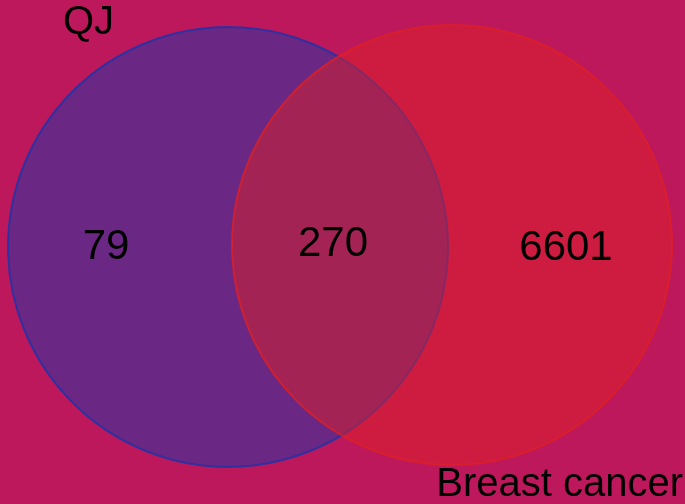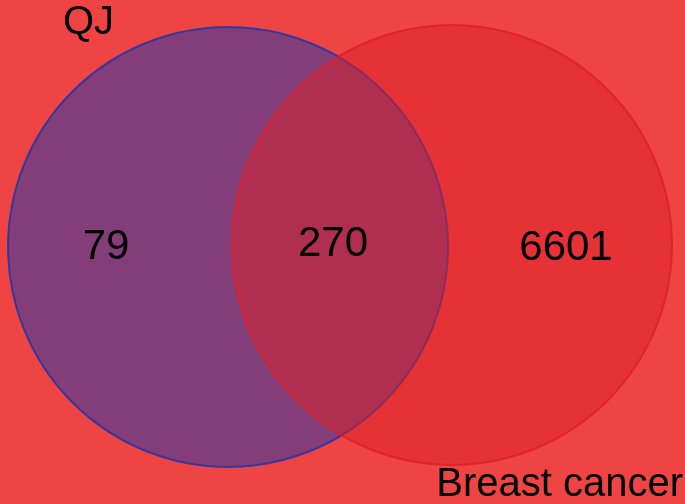--- a/index.html
+++ b/index.html
@@ -4,21 +4,21 @@
 <style>
   html, body {
     margin: 0;
     padding: 0;
     background: #ffffff;
   }
   .figure {
     position: relative;
     width: 685px;
     height: 504px;
-    background: #ef4444;
+    background: #be185d;
     overflow: hidden;
   }
   svg {
     display: block;
   }
   .venn-text {
     font-family: "Liberation Sans", sans-serif;
     fill: #000000;
   }
   .venn-label {

